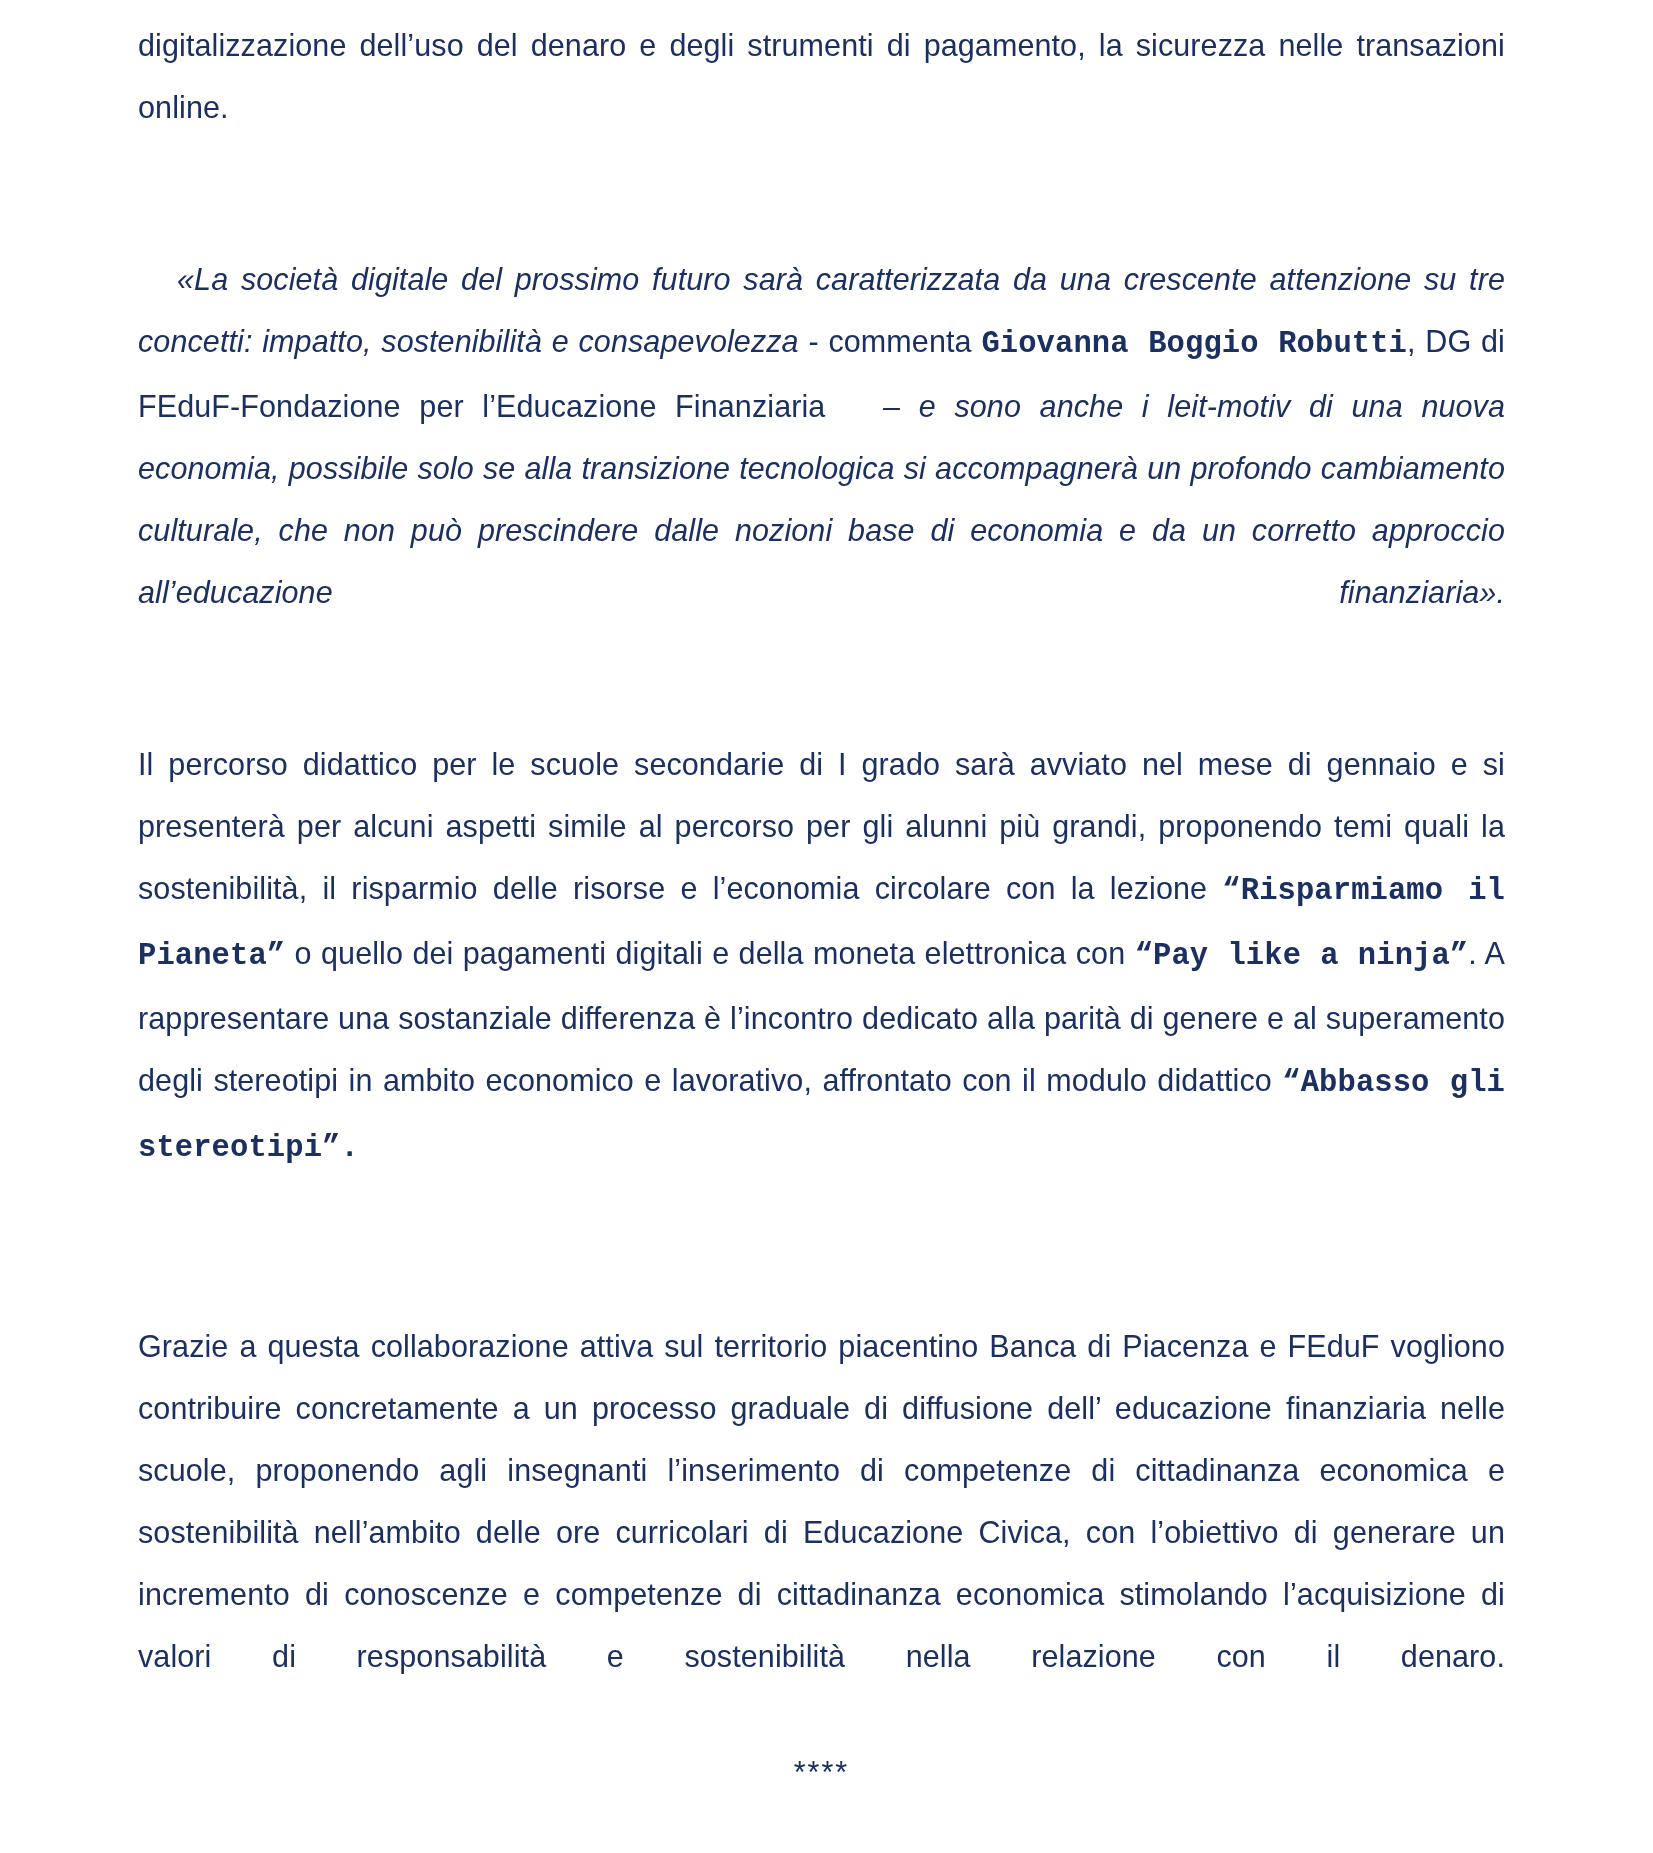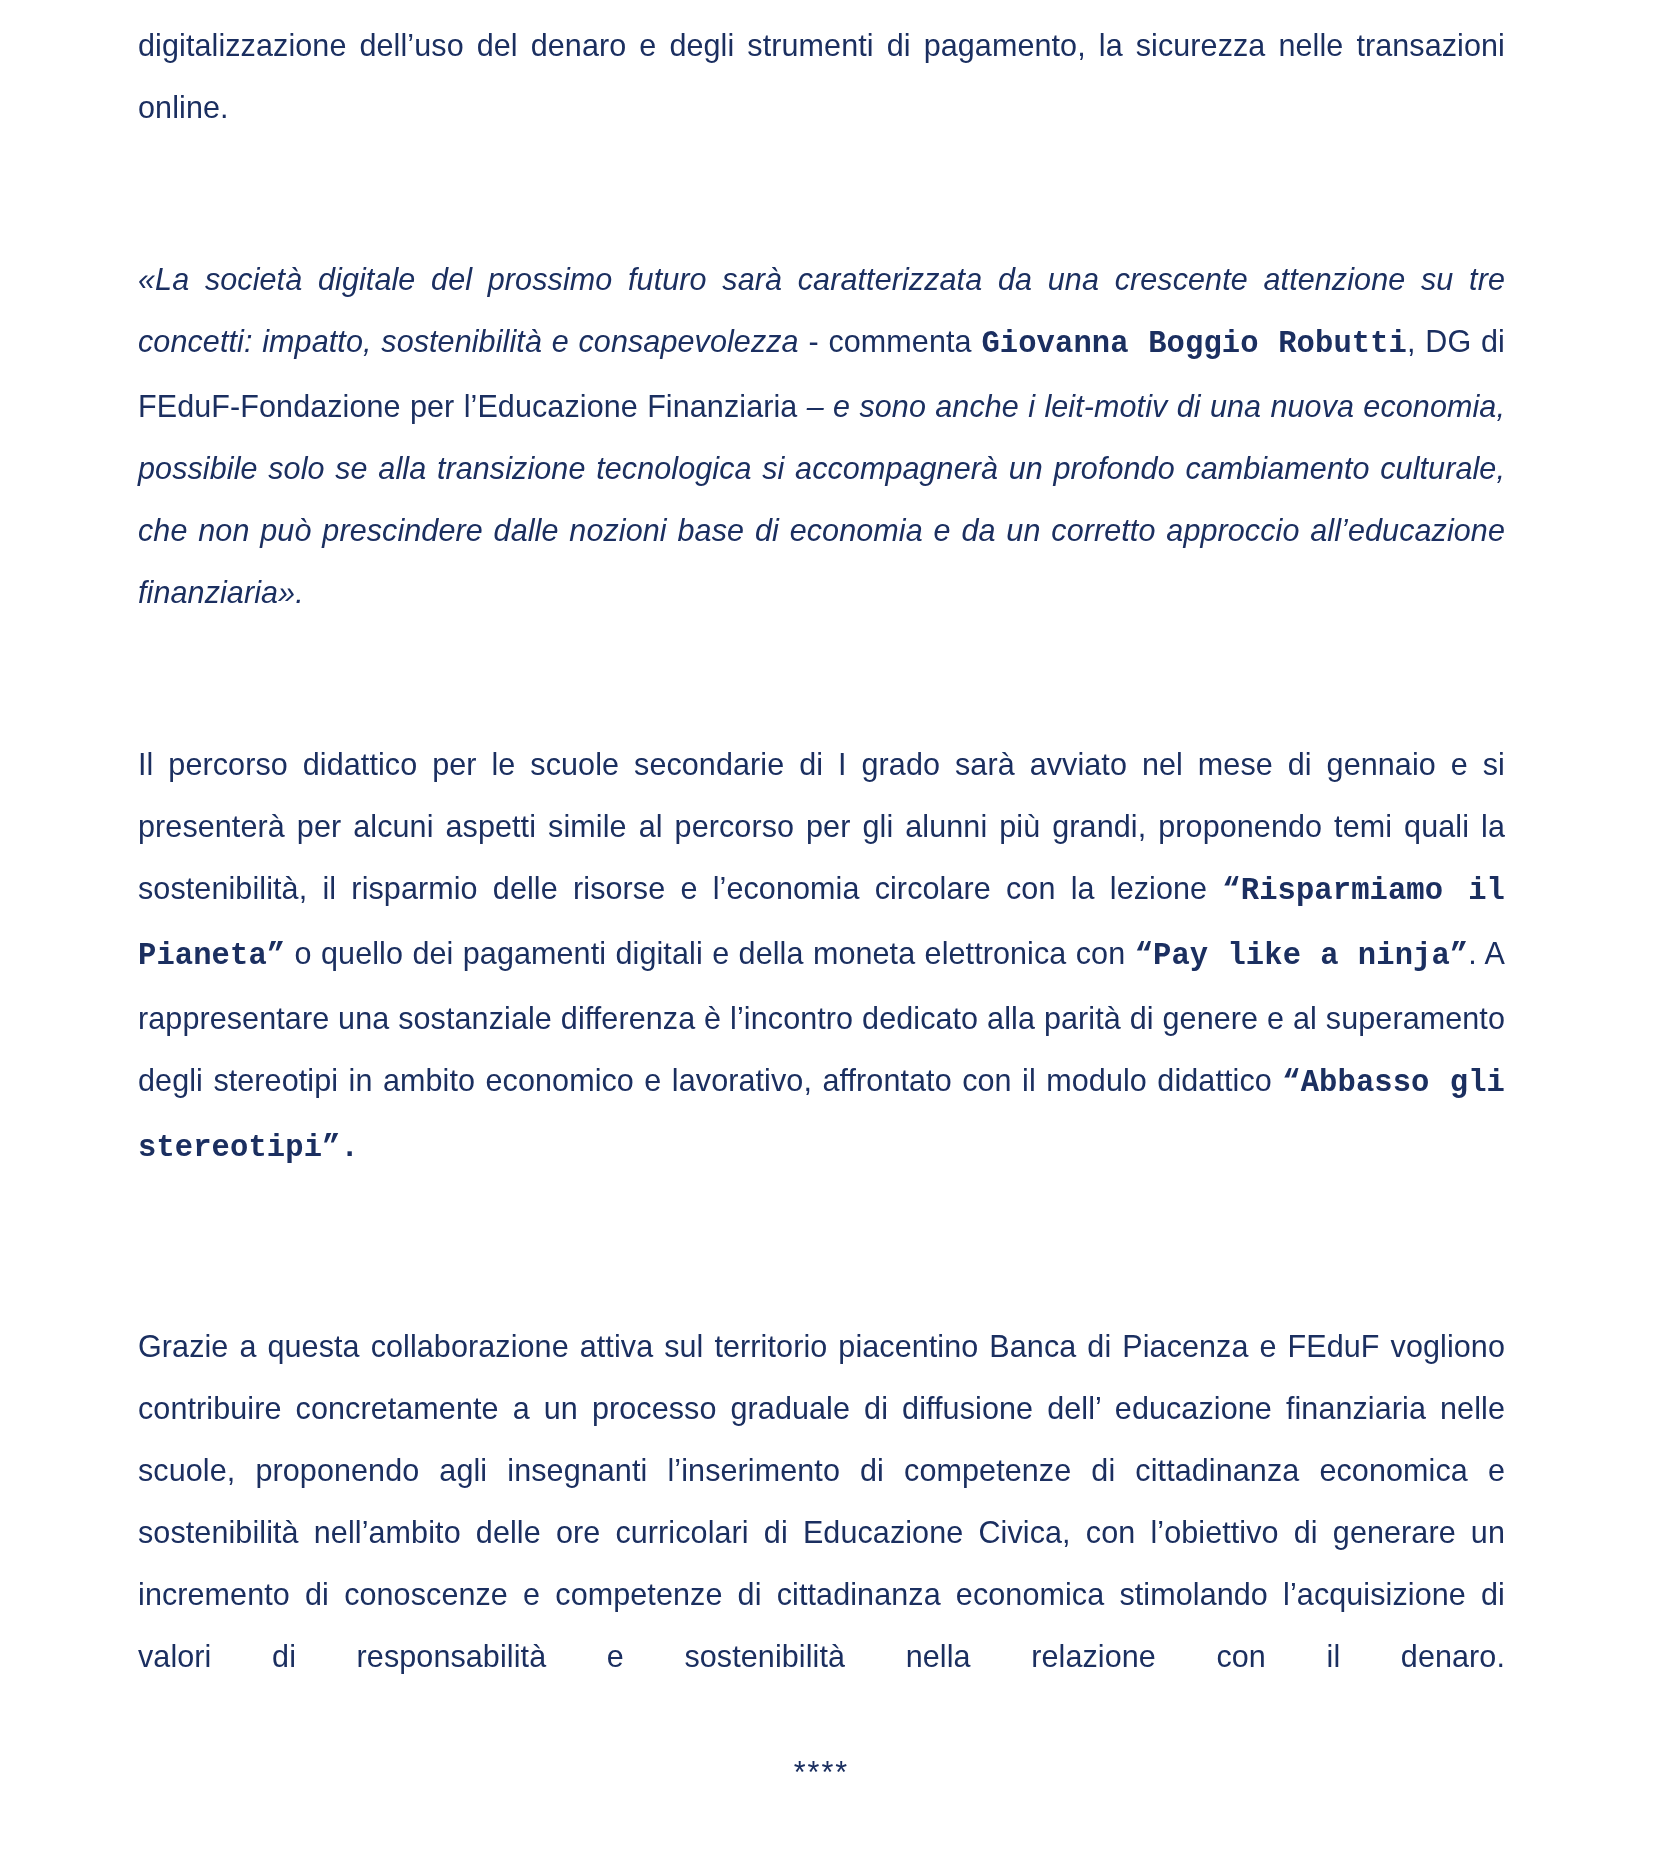--- a/index.html
+++ b/index.html
@@ -38,21 +38,21 @@
   .loose {
     line-height: 62px;
   }
   
   .tight {
     line-height: 49px;
   }
   .gap-md { height: 48px; }
   .gap-lg { height: 60px; }
   .gap-xl { height: 74px; }
-  .ital { font-style: italic; }
+  .ital { font-style: italic; margin-left: 39px; }
   .bold { font-weight: bold; font-family: Liberation Mono, monospace; }
   .stars {
     text-align: center;
     font-size: 30.5px;
     line-height: 46px;
     color: #1b2f60;
     letter-spacing: 2px;
     margin: 0;
   }
   

